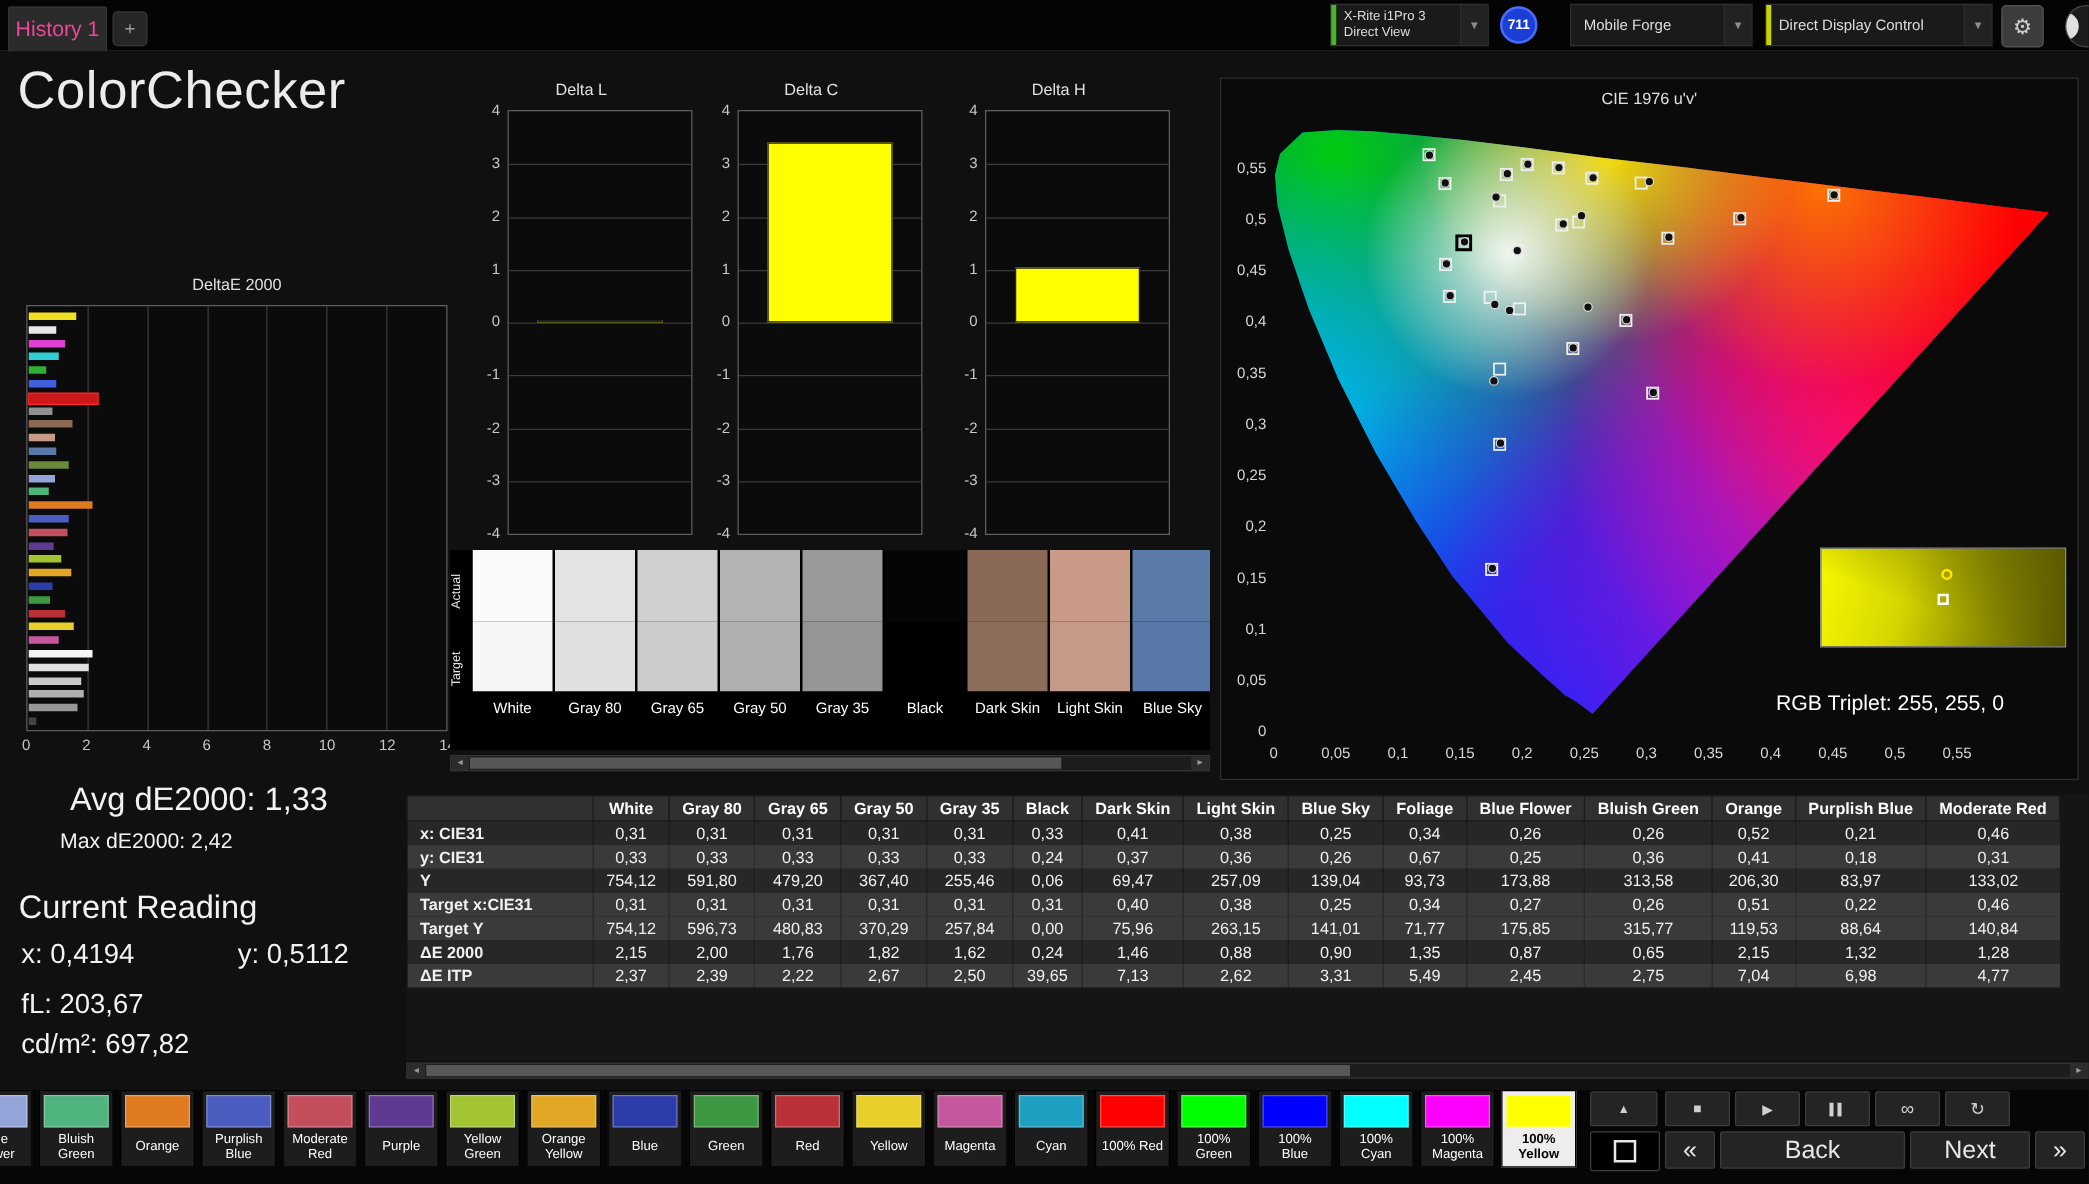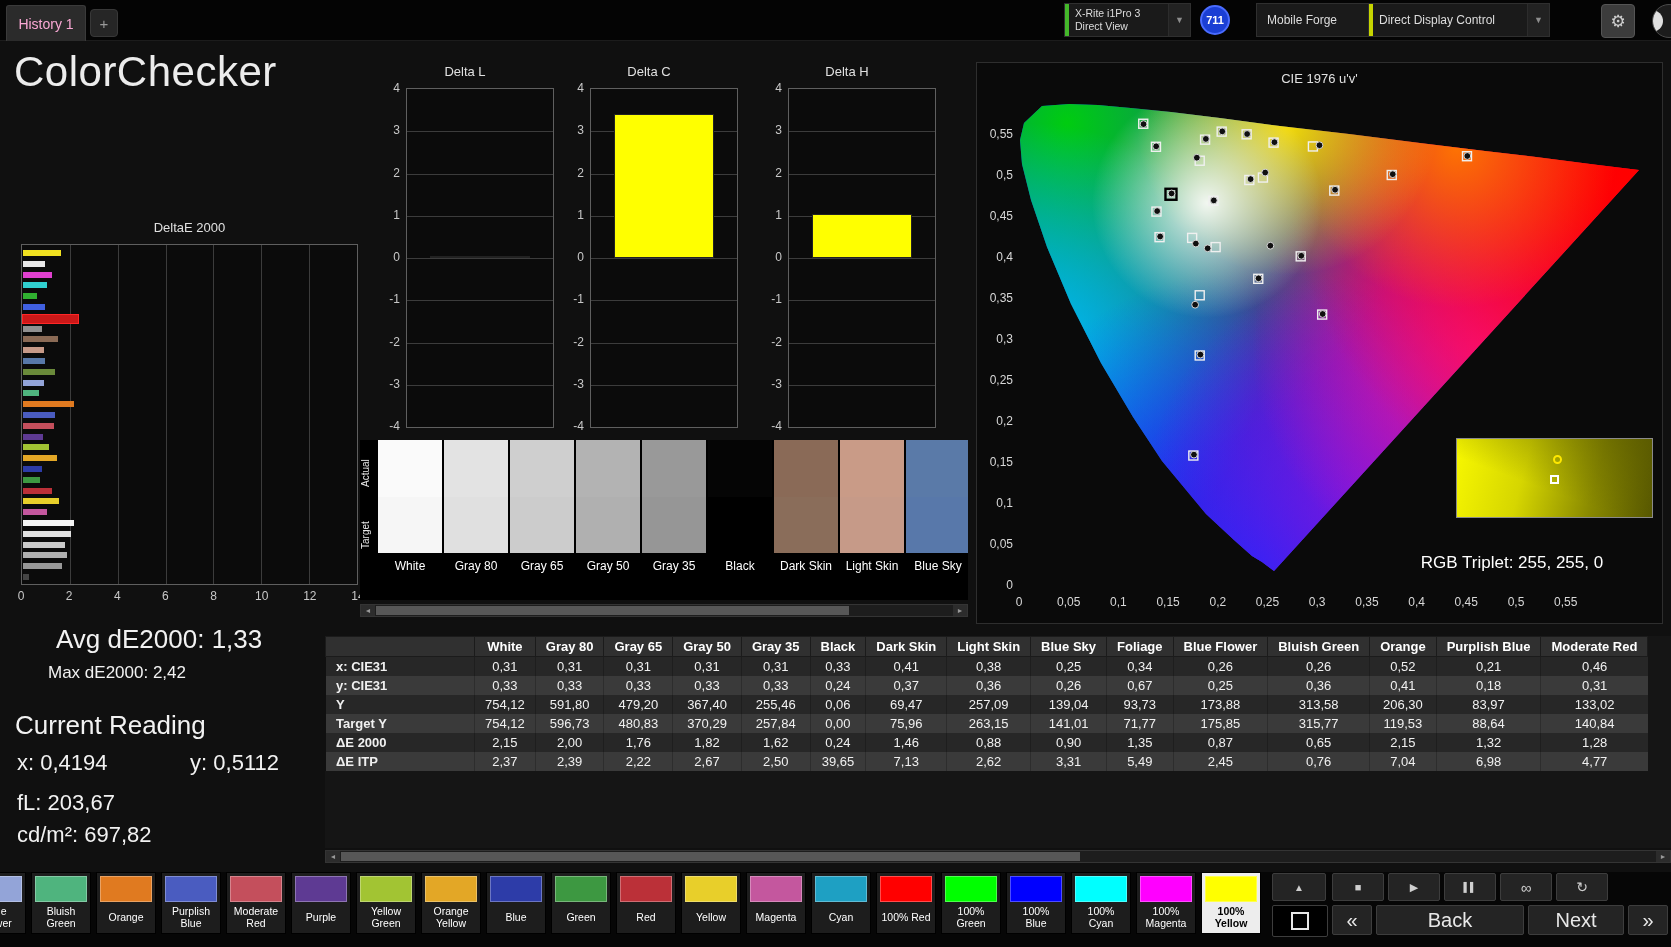--- a/index.html
+++ b/index.html
@@ -1,21 +1,21 @@
 <!DOCTYPE html>
 <html><head>
 <meta charset="utf-8">
 <style>
   html,body{margin:0;padding:0}
   body{width:1671px;height:947px;position:relative;overflow:hidden;background:#101010;
        font-family:"Liberation Sans",sans-serif;color:#eee;-webkit-font-smoothing:antialiased}
   
   .topbar{position:absolute;left:0;top:0;width:1671px;height:40px;background:#040404;border-bottom:1px solid #1c1c1c}
   .tab{position:absolute;left:6px;top:5px;width:78px;height:35px;background:#2b2b2b;border:1px solid #3a3a3a;border-bottom:none;
-       border-radius:3px 3px 0 0;display:flex;align-items:center;justify-content:center;font-size:14px;color:#f9a8d4}
+       border-radius:3px 3px 0 0;display:flex;align-items:center;justify-content:center;font-size:17px;color:#ec4899}
   .tabplus{position:absolute;left:90px;top:9px;width:26px;height:26px;background:#262626;border:1px solid #383838;border-radius:4px;
        display:flex;align-items:center;justify-content:center;font-size:15px;color:#9a9a9a}
   .devbox{position:absolute;top:3px;height:34px;background:#1a1a1a;border:1px solid #2f2f2f;box-sizing:border-box;
        display:flex;align-items:center;color:#ddd;font-size:12px}
   .devbar{position:absolute;left:0;top:0;bottom:0;width:4px}
   .devtext{margin-left:10px;line-height:1.2}
   .devtext2{margin-left:10px;font-size:10.5px;line-height:1.25}
   .chev{margin-left:auto;align-self:stretch;display:flex;align-items:center;padding:0 6px;font-size:9px;color:#8d8d8d;
        border-left:1px solid #2c2c2c;background:#222}
   .badge{position:absolute;left:1200px;top:5px;width:30px;height:30px;border-radius:50%;background:#1b3fd4;border:2px solid #4a6cff;
@@ -114,21 +114,21 @@
     <span class="chev">▼</span>
   </div>
 
   <div class="badge">711</div>
 
   <div class="devbox" style="left:1256px;width:146px">
     <span class="devtext">Mobile Forge</span>
     <span class="chev">▼</span>
   </div>
 
-  <div class="devbox" style="left:1368px;width:182px">
+  <div class="devbox" style="left:1412px;width:182px">
     <div class="devbar" style="background:#c6d500"></div>
     <span class="devtext">Direct Display Control</span>
     <span class="chev">▼</span>
   </div>
 
   <div class="gearbtn">
     <span>⚙</span>
   </div>
   <div class="partlogo">
     <div class="partarc"></div>
@@ -543,20 +543,38 @@
           <td>257,09</td>
           <td>139,04</td>
           <td>93,73</td>
           <td>173,88</td>
           <td>313,58</td>
           <td>206,30</td>
           <td>83,97</td>
           <td>133,02</td>
         </tr>
         <tr class="even">
+          <td class="rowlab">Target x:CIE31</td>
+          <td>0,31</td>
+          <td>0,31</td>
+          <td>0,31</td>
+          <td>0,31</td>
+          <td>0,31</td>
+          <td>0,31</td>
+          <td>0,40</td>
+          <td>0,38</td>
+          <td>0,25</td>
+          <td>0,34</td>
+          <td>0,27</td>
+          <td>0,26</td>
+          <td>0,51</td>
+          <td>0,22</td>
+          <td>0,46</td>
+        </tr>
+        <tr class="even">
           <td class="rowlab">Target Y</td>
           <td>754,12</td>
           <td>596,73</td>
           <td>480,83</td>
           <td>370,29</td>
           <td>257,84</td>
           <td>0,00</td>
           <td>75,96</td>
           <td>263,15</td>
           <td>141,01</td>
@@ -591,21 +609,21 @@
           <td>2,39</td>
           <td>2,22</td>
           <td>2,67</td>
           <td>2,50</td>
           <td>39,65</td>
           <td>7,13</td>
           <td>2,62</td>
           <td>3,31</td>
           <td>5,49</td>
           <td>2,45</td>
-          <td>0,76</td>
+          <td>2,75</td>
           <td>7,04</td>
           <td>6,98</td>
           <td>4,77</td>
         </tr>
       </tbody>
   </table>
 </div>
 <div class="hscroll" style="left:325px;top:850px;width:1346px">
   <div class="hs-left">◄</div>
   <div class="hs-thumb" style="left:15px;width:55%"></div>

